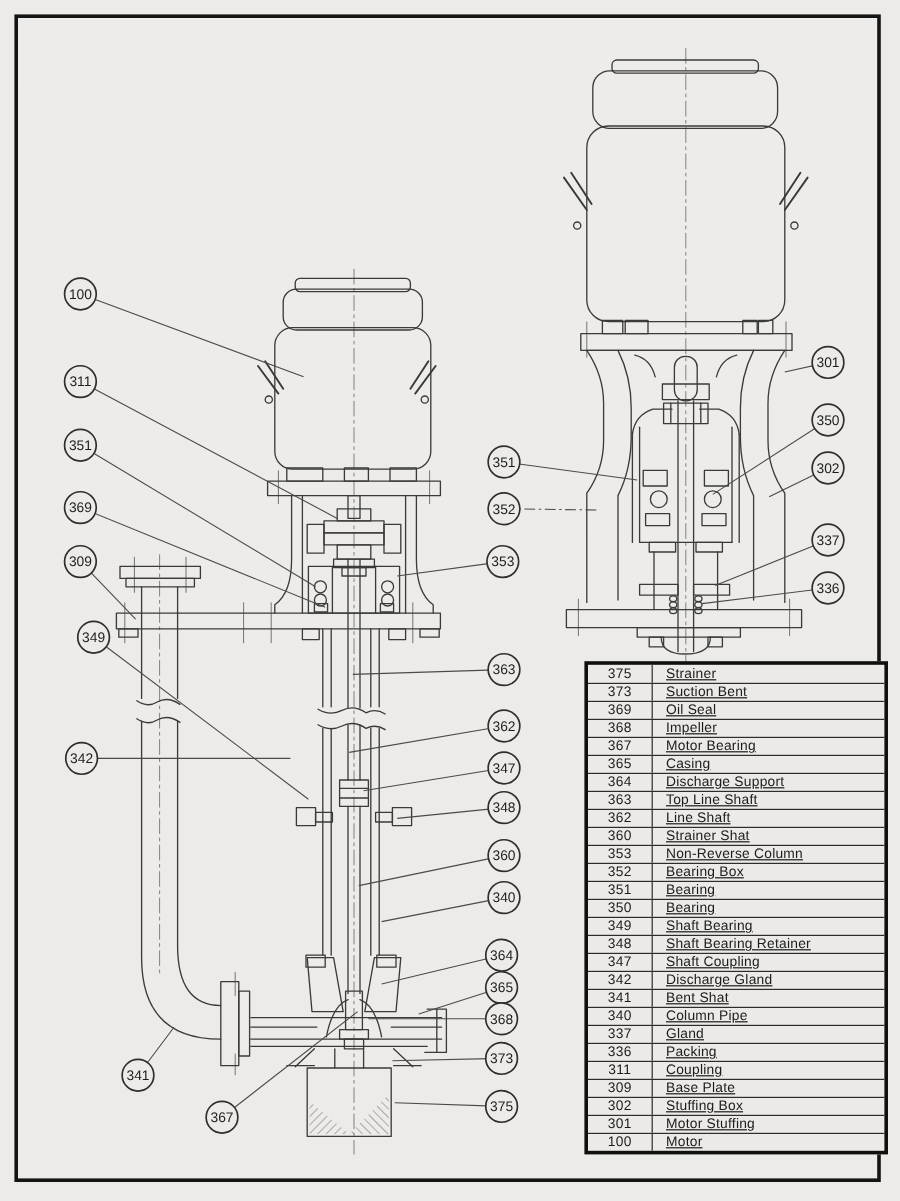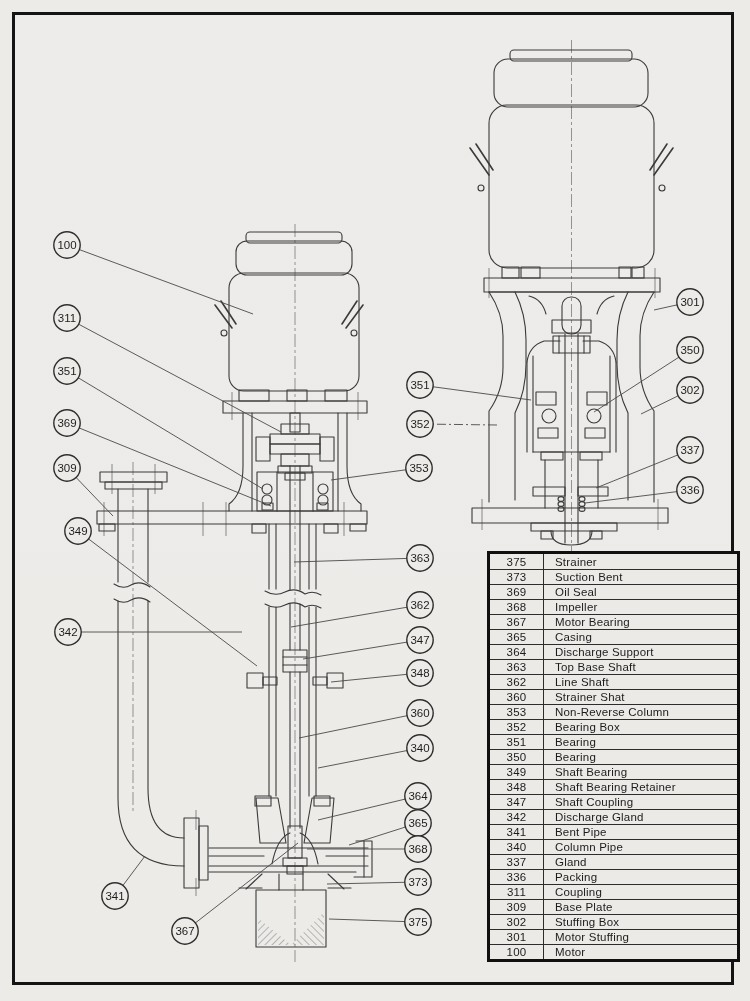--- a/index.html
+++ b/index.html
@@ -21,21 +21,21 @@
   }
   .pt-row{display:flex;height:15px;box-sizing:border-box;align-items:center;}
   .pt-row + .pt-row{border-top:1px solid #2c2c2c;}
   .pt-no{
     width:53px;flex:0 0 53px;border-right:1px solid #2c2c2c;height:100%;
     display:flex;align-items:center;justify-content:center;
     font-size:11.5px;letter-spacing:.3px;
   }
   .pt-nm{
     flex:1;padding-left:11px;font-size:11.5px;letter-spacing:.2px;
-    white-space:nowrap;overflow:hidden;
+    white-space:nowrap;overflow:hidden;text-decoration:underline;
   }
   .balloon-text{font-size:11.5px;fill:#1d1d1d;}
 </style>
 </head>
 <body>
 
 <div class="frame"></div>
 
 <svg class="draw" width="750" height="1001" viewBox="0 0 750 1001">
   <defs>
@@ -450,21 +450,21 @@
     <div class="pt-row">
       <div class="pt-no">365</div>
       <div class="pt-nm">Casing</div>
     </div>
     <div class="pt-row">
       <div class="pt-no">364</div>
       <div class="pt-nm">Discharge Support</div>
     </div>
     <div class="pt-row">
       <div class="pt-no">363</div>
-      <div class="pt-nm">Top Base Shaft</div>
+      <div class="pt-nm">Top Line Shaft</div>
     </div>
     <div class="pt-row">
       <div class="pt-no">362</div>
       <div class="pt-nm">Line Shaft</div>
     </div>
     <div class="pt-row">
       <div class="pt-no">360</div>
       <div class="pt-nm">Strainer Shat</div>
     </div>
     <div class="pt-row">
@@ -494,21 +494,21 @@
     <div class="pt-row">
       <div class="pt-no">347</div>
       <div class="pt-nm">Shaft Coupling</div>
     </div>
     <div class="pt-row">
       <div class="pt-no">342</div>
       <div class="pt-nm">Discharge Gland</div>
     </div>
     <div class="pt-row">
       <div class="pt-no">341</div>
-      <div class="pt-nm">Bent Pipe</div>
+      <div class="pt-nm">Bent Shat</div>
     </div>
     <div class="pt-row">
       <div class="pt-no">340</div>
       <div class="pt-nm">Column Pipe</div>
     </div>
     <div class="pt-row">
       <div class="pt-no">337</div>
       <div class="pt-nm">Gland</div>
     </div>
     <div class="pt-row">

